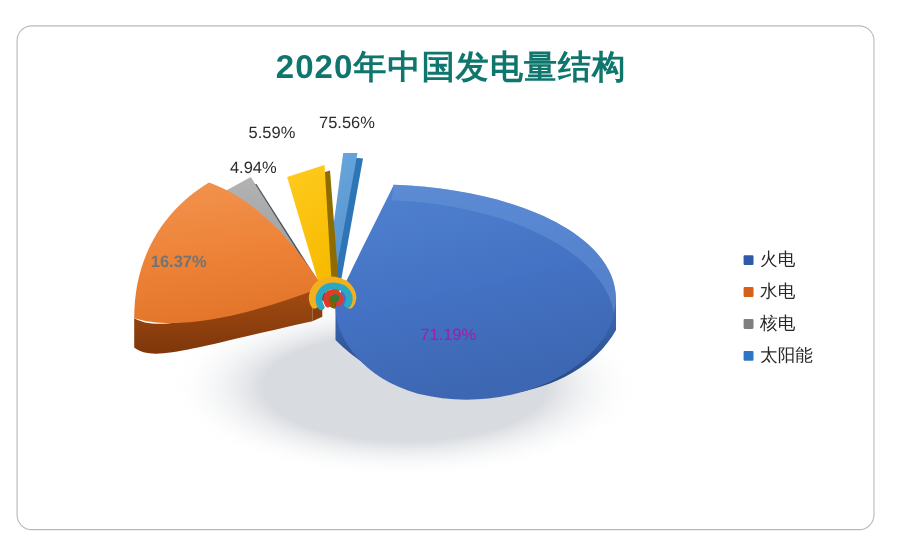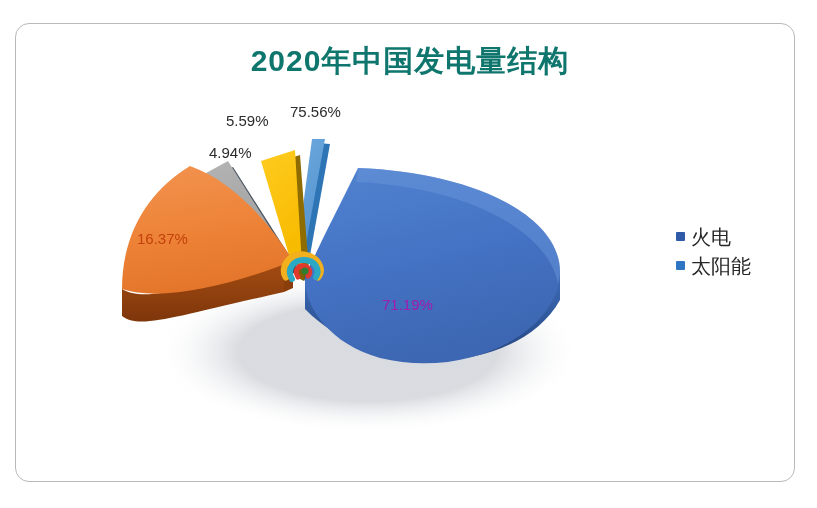--- a/index.html
+++ b/index.html
@@ -12,27 +12,27 @@
 
   #plot{position:absolute;left:0;top:0;width:817px;height:508px;}
 
   #chart-title{position:absolute;left:240px;top:41px;width:340px;
         text-align:center;color:#0f766e;font-size:30px;font-weight:bold;
         letter-spacing:1px;white-space:nowrap;}
 
   .pielabel{position:absolute;font-size:15px;color:#1d1d1d;white-space:nowrap;}
   .pielabel.dark{color:#2b2b2b;}
   .pielabel.onblue{color:#a21caf;}
-  .pielabel.onorange{color:#c2410c;}
+  .pielabel.onorange{color:#737373;font-weight:bold;}
 
   #legend{position:absolute;left:676px;top:222px;width:108px;}
   .legend-item{display:flex;align-items:center;height:29px;}
   .legend-swatch{width:9px;height:9px;margin-right:6px;flex:0 0 auto;
        border-radius:1px;}
-  .legend-label{font-size:20px;color:#262626;line-height:1;white-space:nowrap;}
+  .legend-label{font-size:16px;color:#262626;line-height:1;white-space:nowrap;}
 
   #logo-swirl{position:absolute;left:278px;top:247px;width:52px;height:42px;}
 </style>
 </head>
 <body>
 
 <div id="frame"></div>
 
 <div id="chart-title">2020年中国发电量结构</div>
 
@@ -129,16 +129,24 @@
 <div class="pielabel dark" style="left:161px;top:144px;margin-left:48px;">4.94%</div>
 <div class="pielabel dark" style="left:226px;top:112px;text-align:center;">5.59%</div>
 <div class="pielabel dark" style="left:290px;top:103px;">75.56%</div>
 
 <div id="legend">
   <div class="legend-item">
     <span class="legend-swatch" style="background: rgb(46, 90, 168);"></span>
     <span class="legend-label">火电</span>
   </div>
   <div class="legend-item">
+    <span class="legend-swatch" style="background: rgb(212, 97, 26);"></span>
+    <span class="legend-label">水电</span>
+  </div>
+  <div class="legend-item">
+    <span class="legend-swatch" style="background: rgb(127, 127, 127);"></span>
+    <span class="legend-label">核电</span>
+  </div>
+  <div class="legend-item">
     <span class="legend-swatch" style="background: rgb(46, 117, 196);"></span>
     <span class="legend-label">太阳能</span>
   </div>
 </div>
 
 </body></html>

